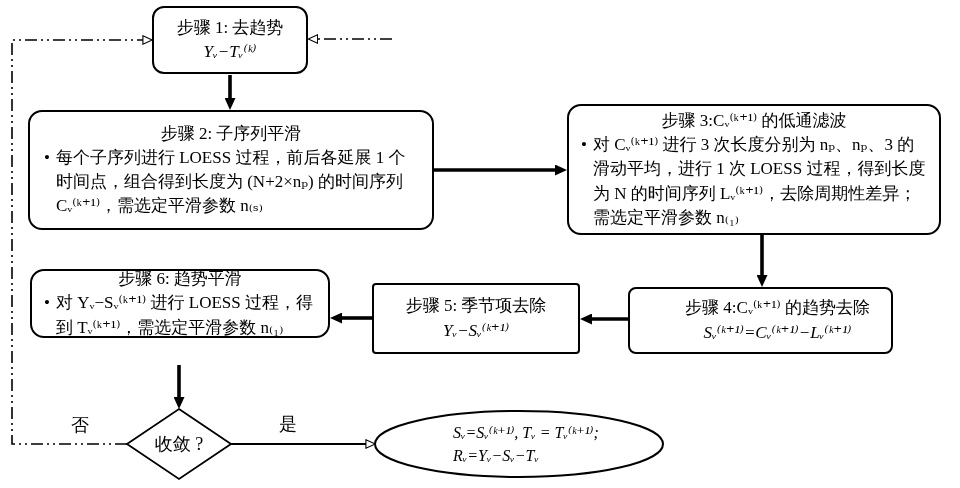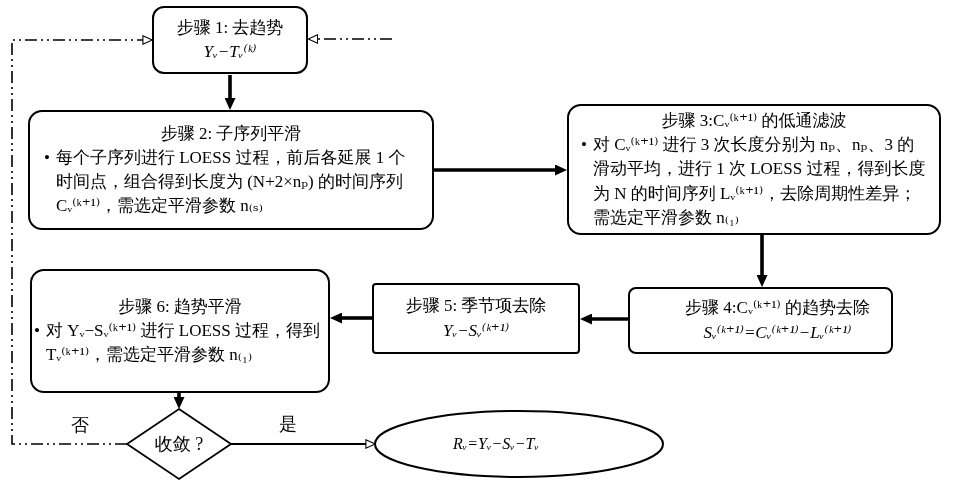--- a/index.html
+++ b/index.html
@@ -89,32 +89,33 @@
   <div class="node rounded" style="left:628px;top:287px;width:265px;height:67px;border-radius:8px;padding-left:34px;">
     <div class="title">步骤 4:Cᵥ⁽ᵏ⁺¹⁾ 的趋势去除</div>
     <div class="formula">Sᵥ⁽ᵏ⁺¹⁾=Cᵥ⁽ᵏ⁺¹⁾−Lᵥ⁽ᵏ⁺¹⁾</div>
   </div>
 
   <div class="node rounded" style="left:372px;top:283px;width:208px;height:71px;border-radius:4px;">
     <div class="title">步骤 5: 季节项去除</div>
     <div class="formula">Yᵥ−Sᵥ⁽ᵏ⁺¹⁾</div>
   </div>
 
-  <div class="node rounded" style="left:30px;top:269px;width:300px;height:124px;padding:4px 0;">
+  <div class="node rounded" style="left:30px;top:269px;width:300px;height:69px;padding:4px 10px;">
     <div class="title">步骤 6: 趋势平滑</div>
     <div class="bullet-row">
       <span class="bullet-dot">•</span>
       <span>对 Yᵥ−Sᵥ⁽ᵏ⁺¹⁾ 进行 LOESS 过程，得到 Tᵥ⁽ᵏ⁺¹⁾，需选定平滑参数 n₍₁₎</span>
     </div>
   </div>
 
   <div class="overlay" style="left:127px;top:409px;width:104px;height:70px;font-size:18px;">
     <div>收敛 ?</div>
   </div>
 
   <div class="overlay formula" id="output-text" style="left:375px;top:411px;width:290px;height:66px;font-size:16px;line-height:1.45;">
+    <div>Sᵥ=Sᵥ⁽ᵏ⁺¹⁾, Tᵥ = Tᵥ⁽ᵏ⁺¹⁾;</div>
     <div>Rᵥ=Yᵥ−Sᵥ−Tᵥ</div>
   </div>
 
   <div class="edge-label" style="left:58px;top:413px;">否</div>
   <div class="edge-label" style="left:266px;top:412px;">是</div>
 
 </div>
 
 </body></html>

